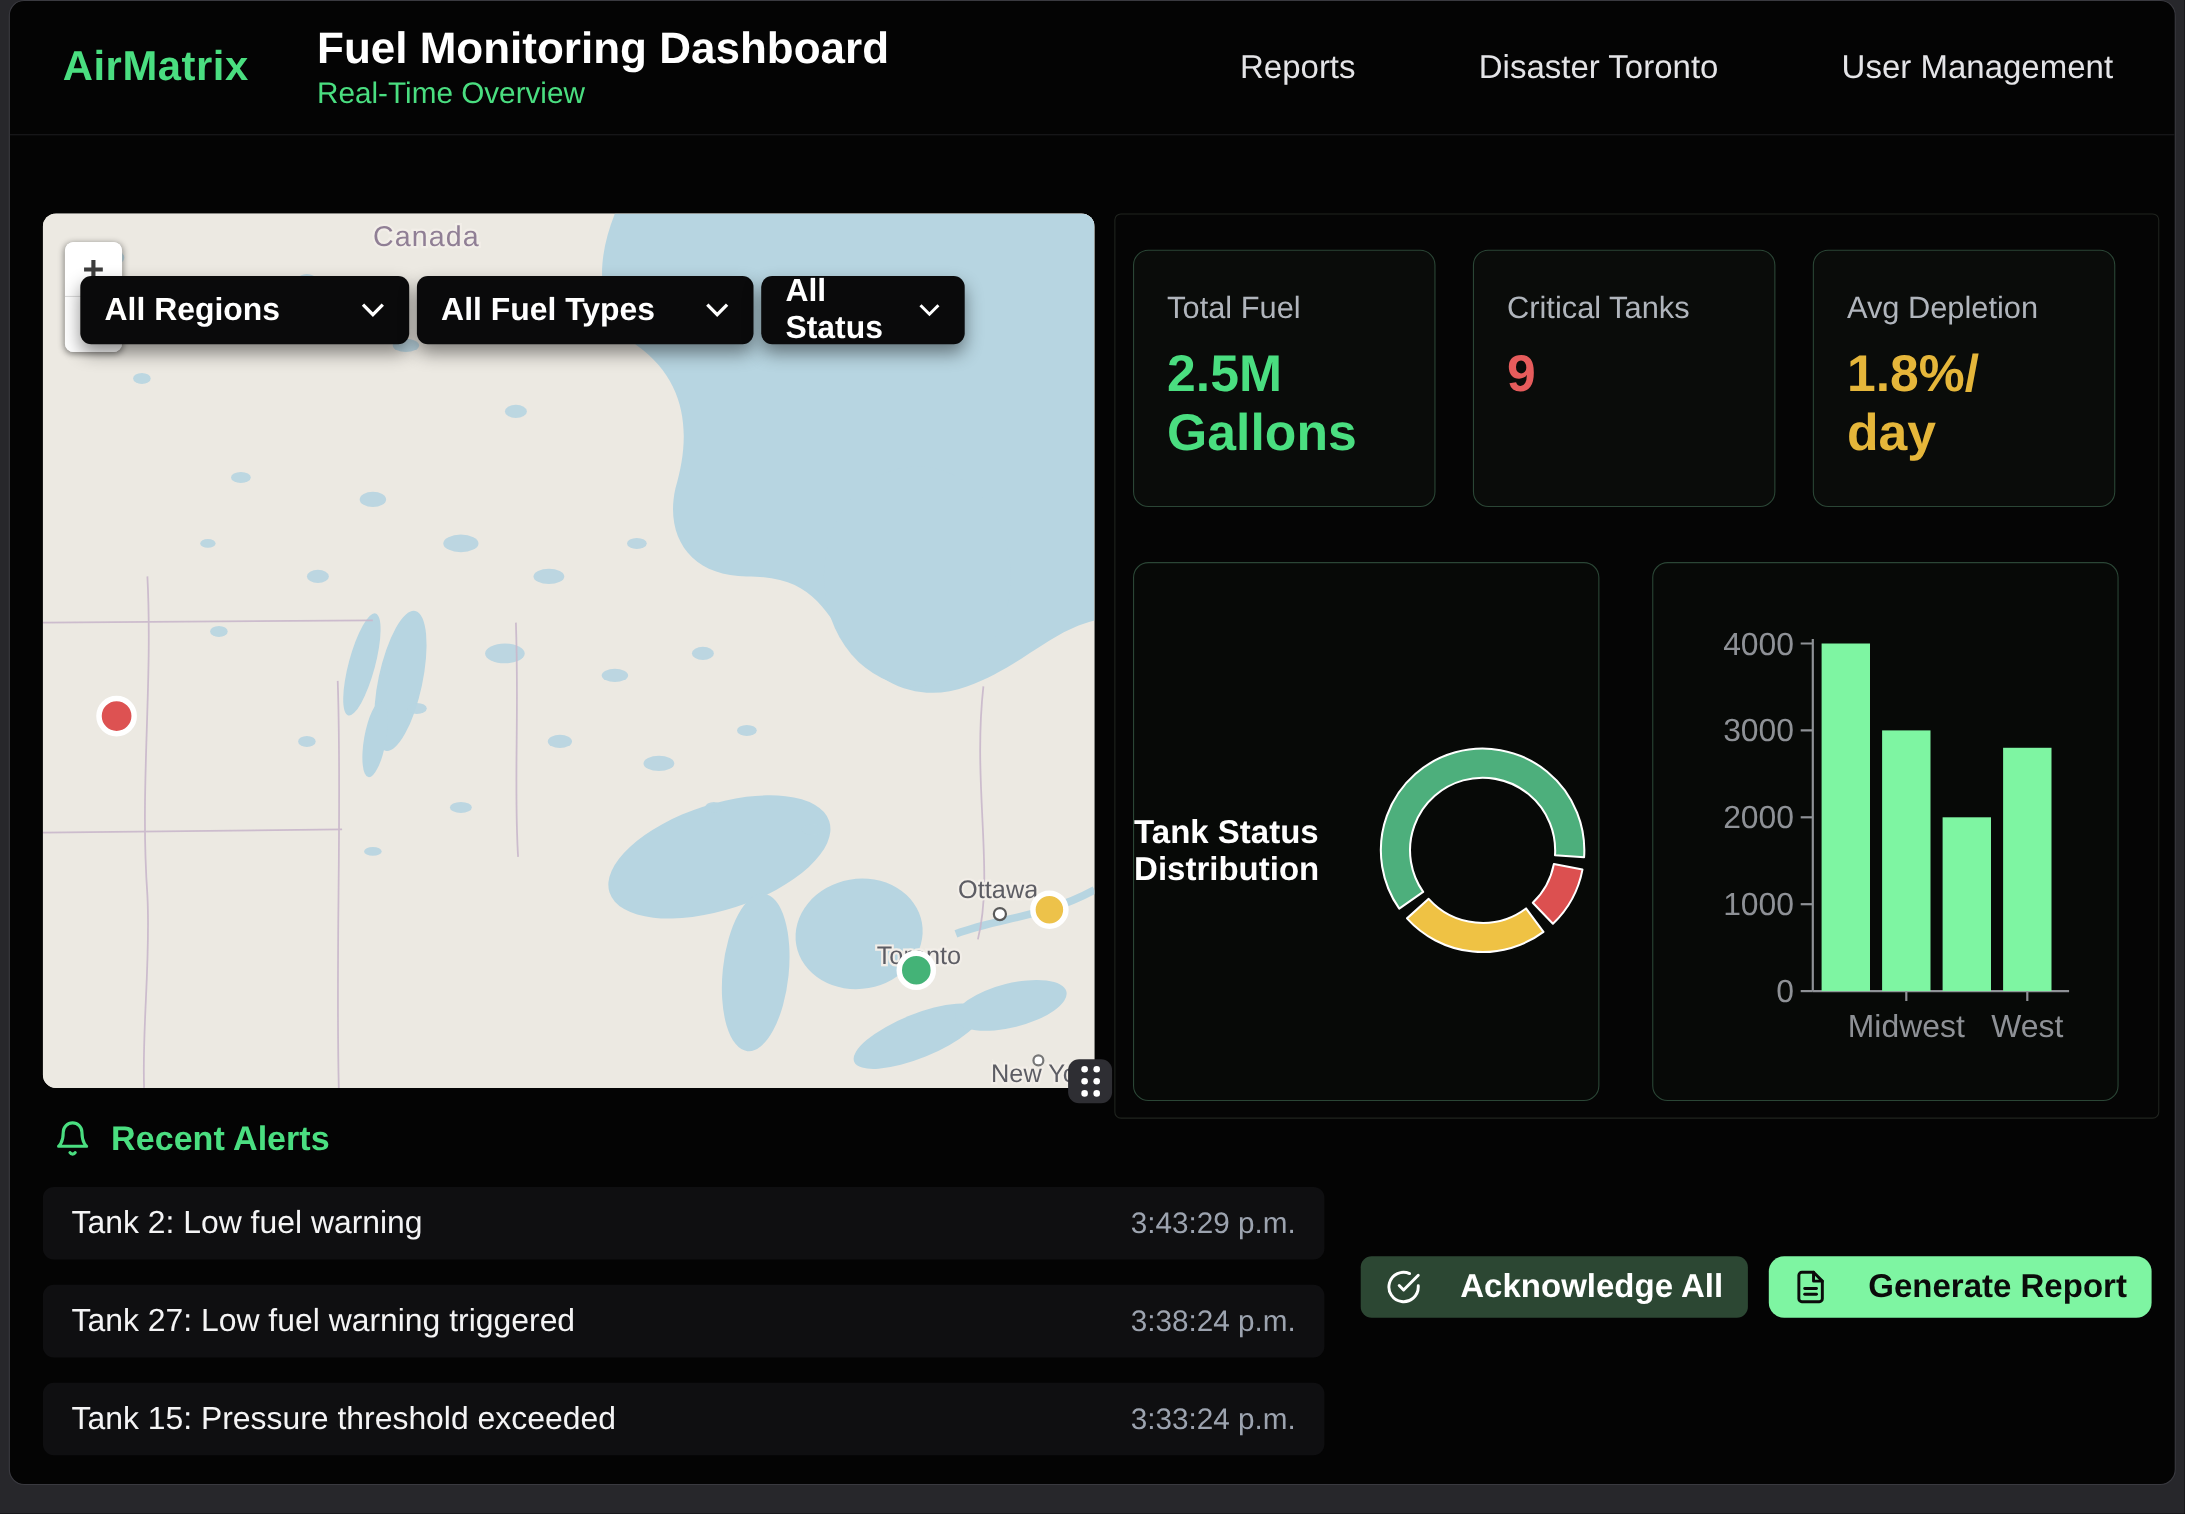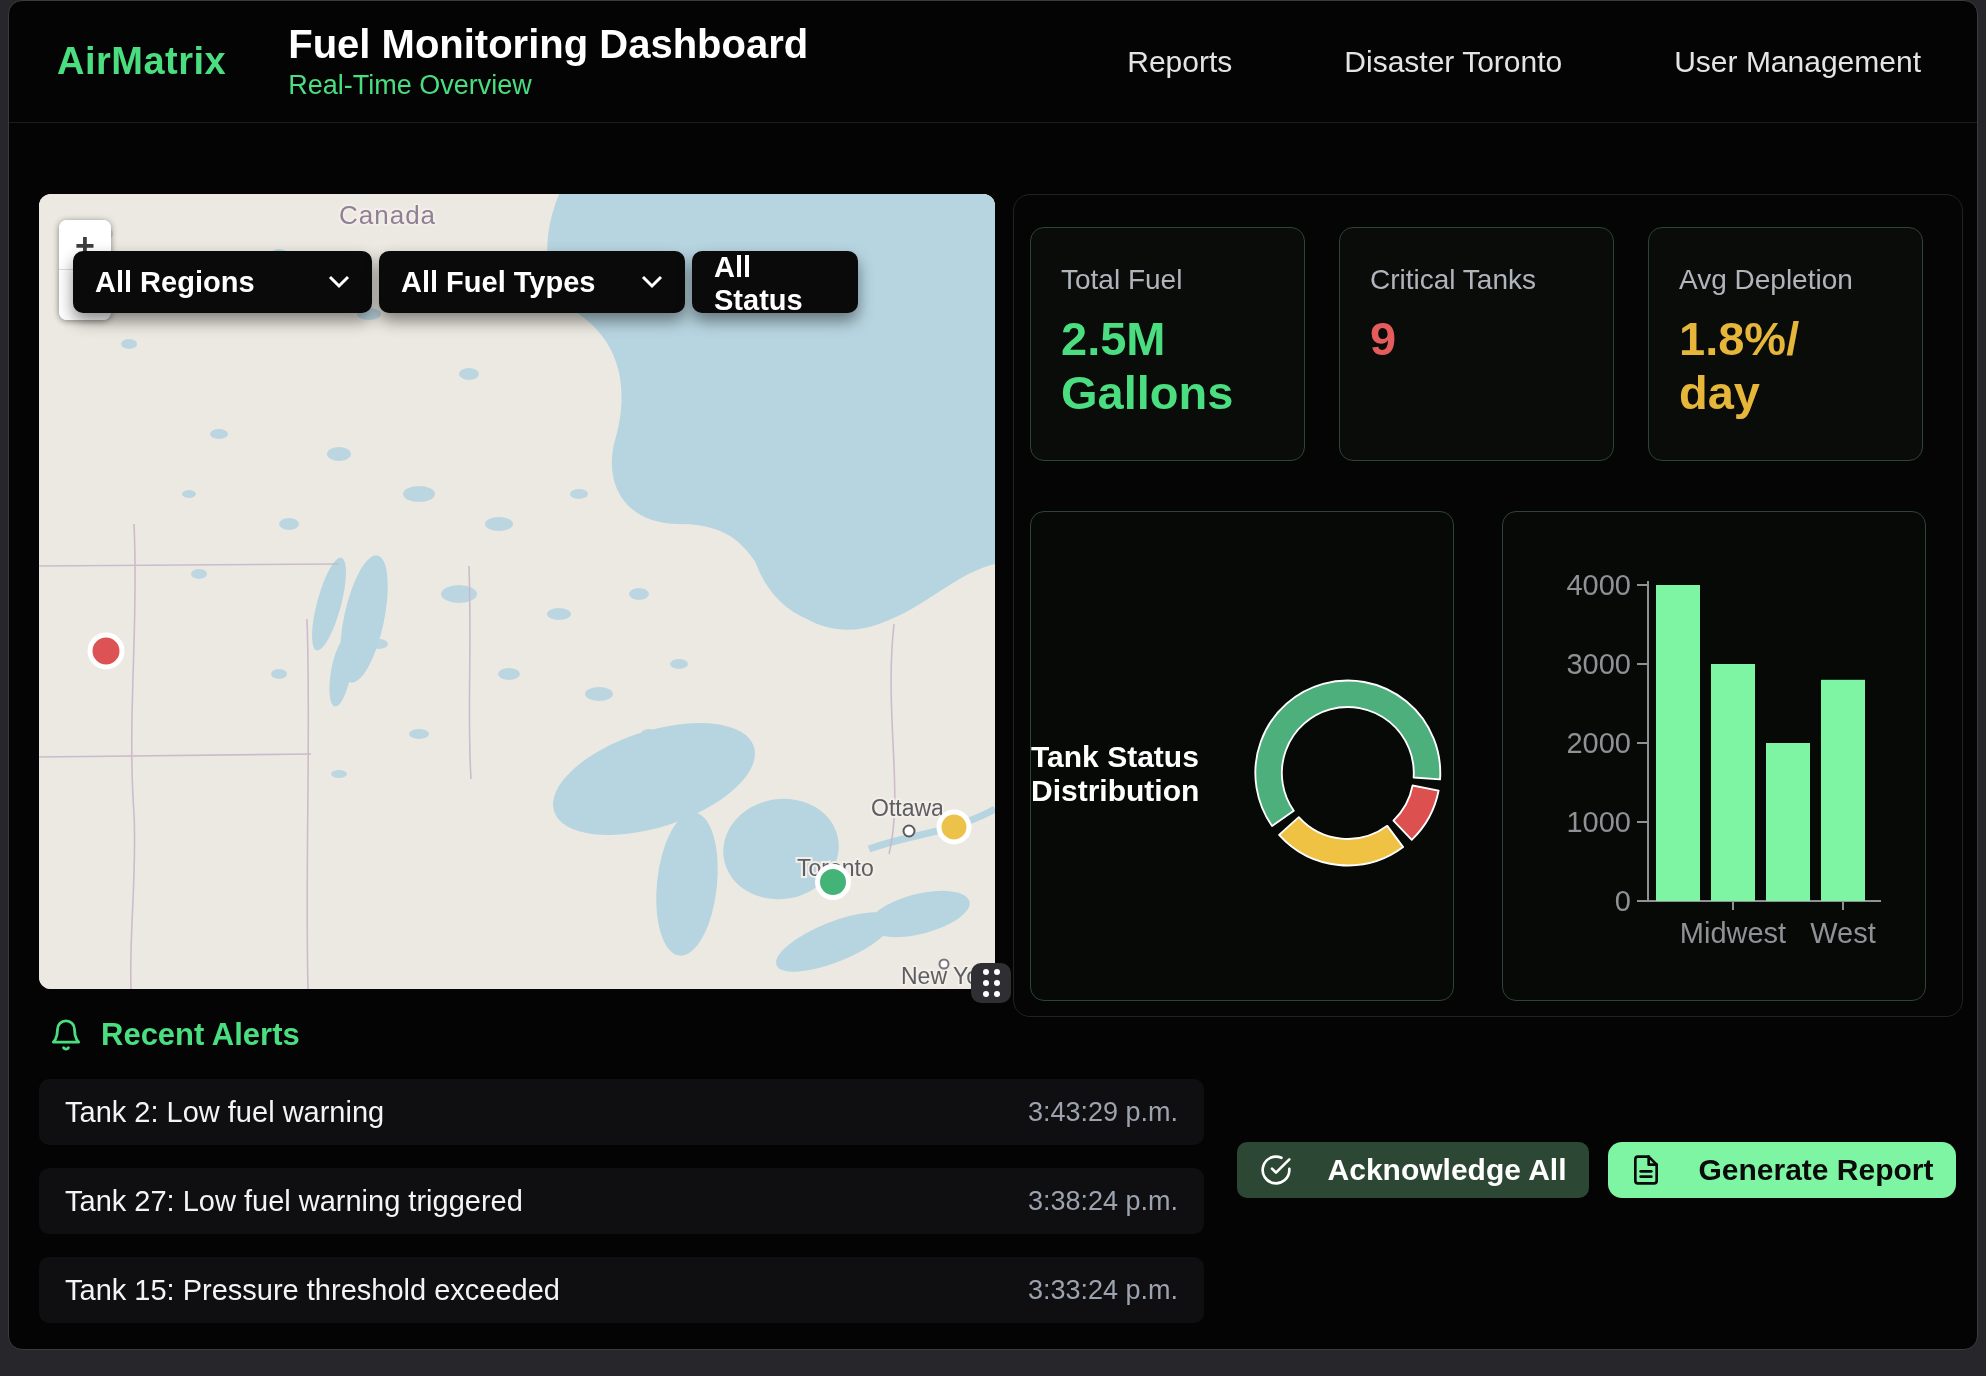--- a/index.html
+++ b/index.html
@@ -27,30 +27,30 @@
   .map-zoom { position:absolute; left:20px; top:26px; width:52px; background:#fff;
               border-radius:8px; box-shadow:0 1px 6px rgba(0,0,0,.45); z-index:1; overflow:hidden; }
   .map-zoom button { display:block; width:52px; height:50px; background:#fff; border:0;
               font-size:34px; font-weight:bold; color:#3d3d3d; cursor:pointer; line-height:1; }
   .map-zoom button:first-child { border-bottom:1px solid #dcdcdc; }
   .map-filters { position:absolute; left:34px; top:57px; display:flex; gap:7px; z-index:2; }
   .map-filter { height:62px; background:#0a0a0b; border-radius:10px; color:#fff;
               font-size:29px; font-weight:bold; display:flex; align-items:center;
               justify-content:space-between; padding:0 22px; cursor:pointer;
               box-shadow:0 8px 16px rgba(0,0,0,.45); }
-  .f-regions { width:299px; } .f-fuel { width:306px; } .f-status { width:166px;flex-direction:column; }
+  .f-regions { width:299px; } .f-fuel { width:306px; } .f-status { width:185px; }
   .map-handle { position:absolute; left:962px; top:962px; width:40px; height:40px;
               background:#2e2e33; border-radius:10px; display:grid;
               grid-template-columns:repeat(2,6px); grid-auto-rows:6px; gap:5px;
               place-content:center; z-index:3; cursor:grab; }
   .map-handle i { background:#fff; border-radius:50%; width:6px; height:6px; }
 
   
   .right-panel { position:absolute; left:1004px; top:193px; width:950px; height:823px;
-              border:1px solid #20241f; border-radius:17px; background:#050505; }
+              border:1px solid #20241f; border-radius:6px; background:#050505; }
   .stats-row { position:absolute; left:16px; top:32px; display:flex; gap:34px; }
   .stat-card { width:275px; height:234px; border:1px solid #2b4636; border-radius:14px;
               background:#0a0c0a; padding:36px 30px; }
   .stat-label { font-size:28px; color:#b0b5bc; margin-bottom:16px; }
   .stat-value { font-size:47px; font-weight:bold; line-height:1.15; }
   .v-green { color:#4ade80; max-width:205px; }
   .v-red { color:#e65c5c; }
   .v-amber { color:#e5b63a; max-width:135px; overflow-wrap:anywhere; }
 
   .chart-card { position:absolute; width:424px; height:490px; top:316px;

